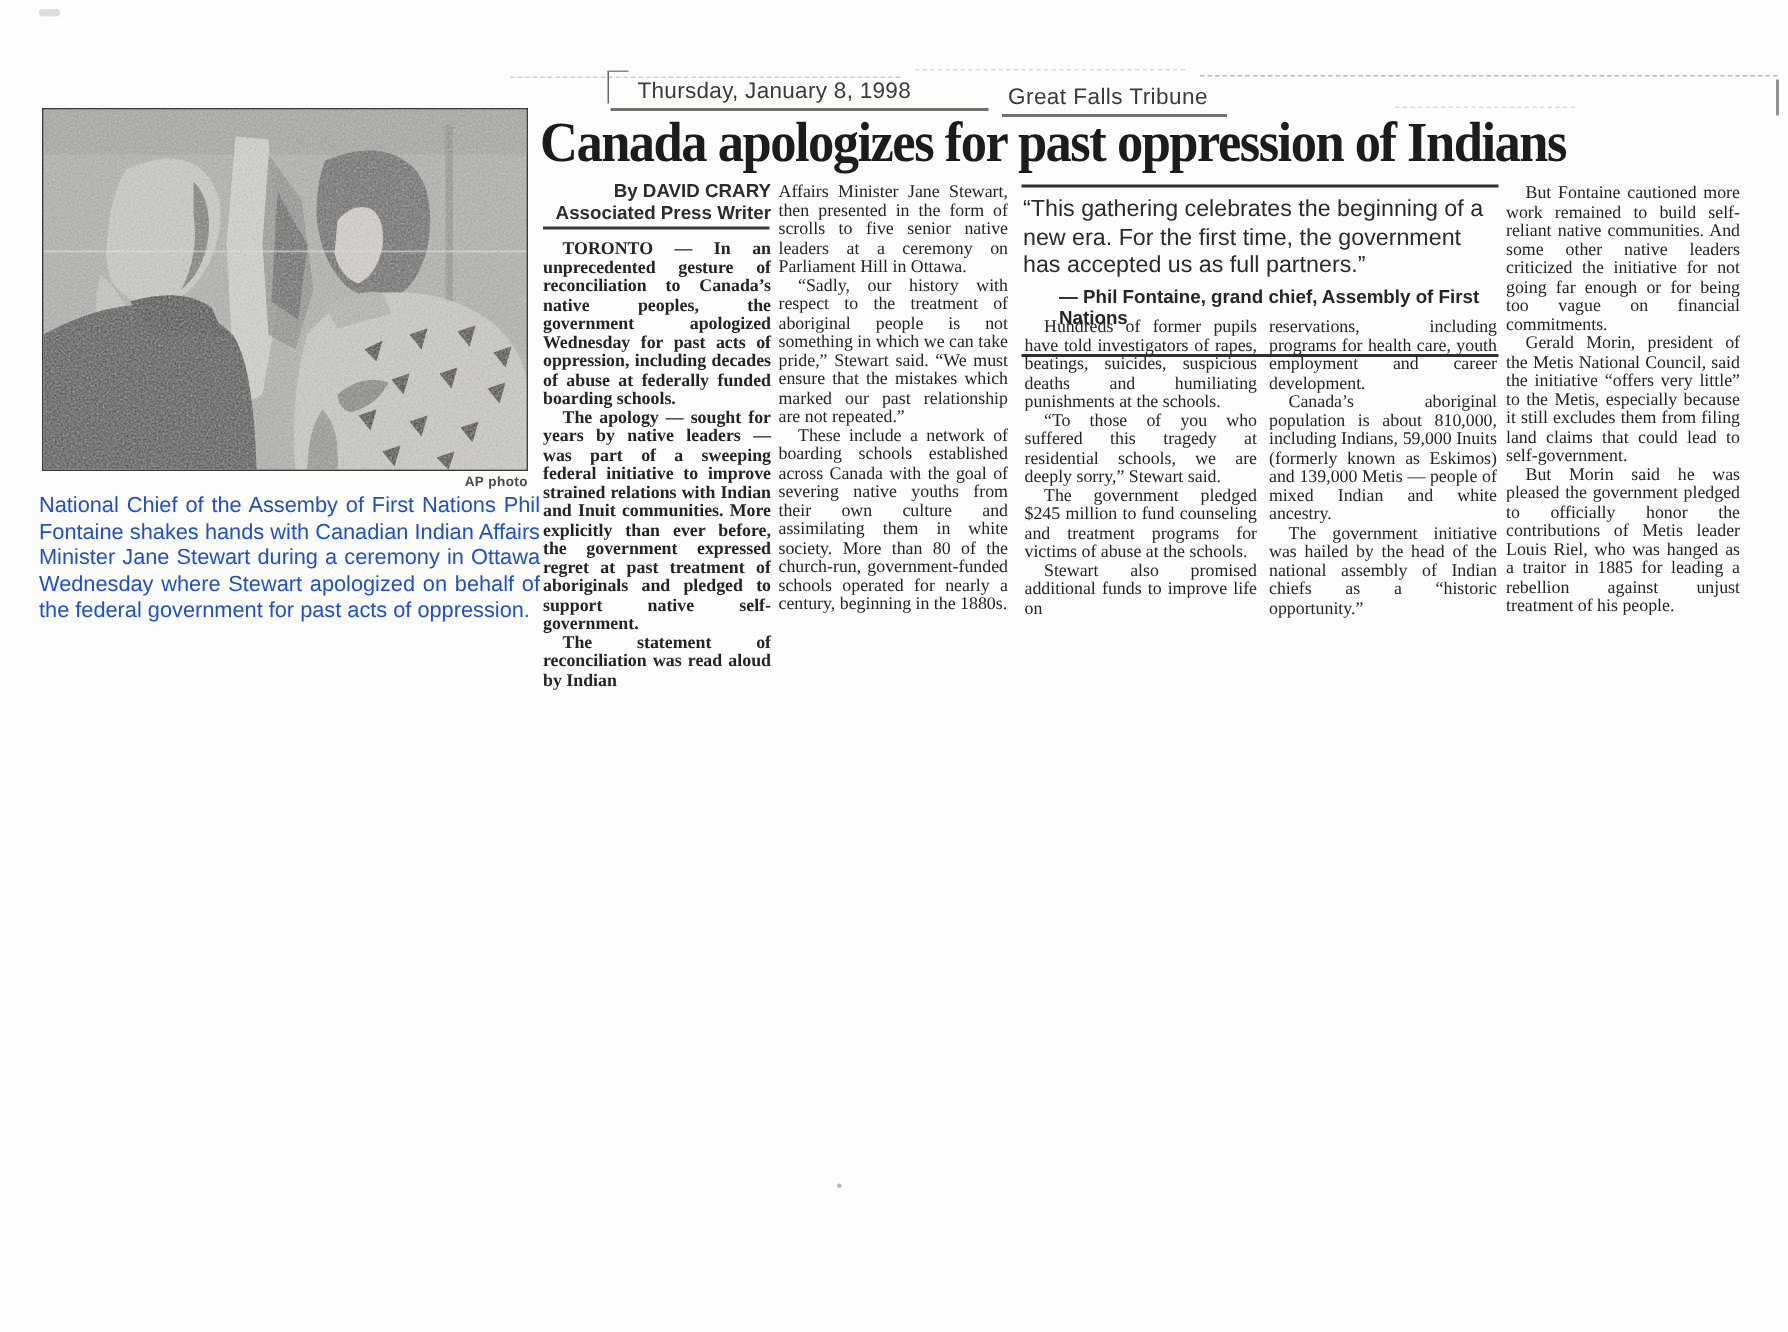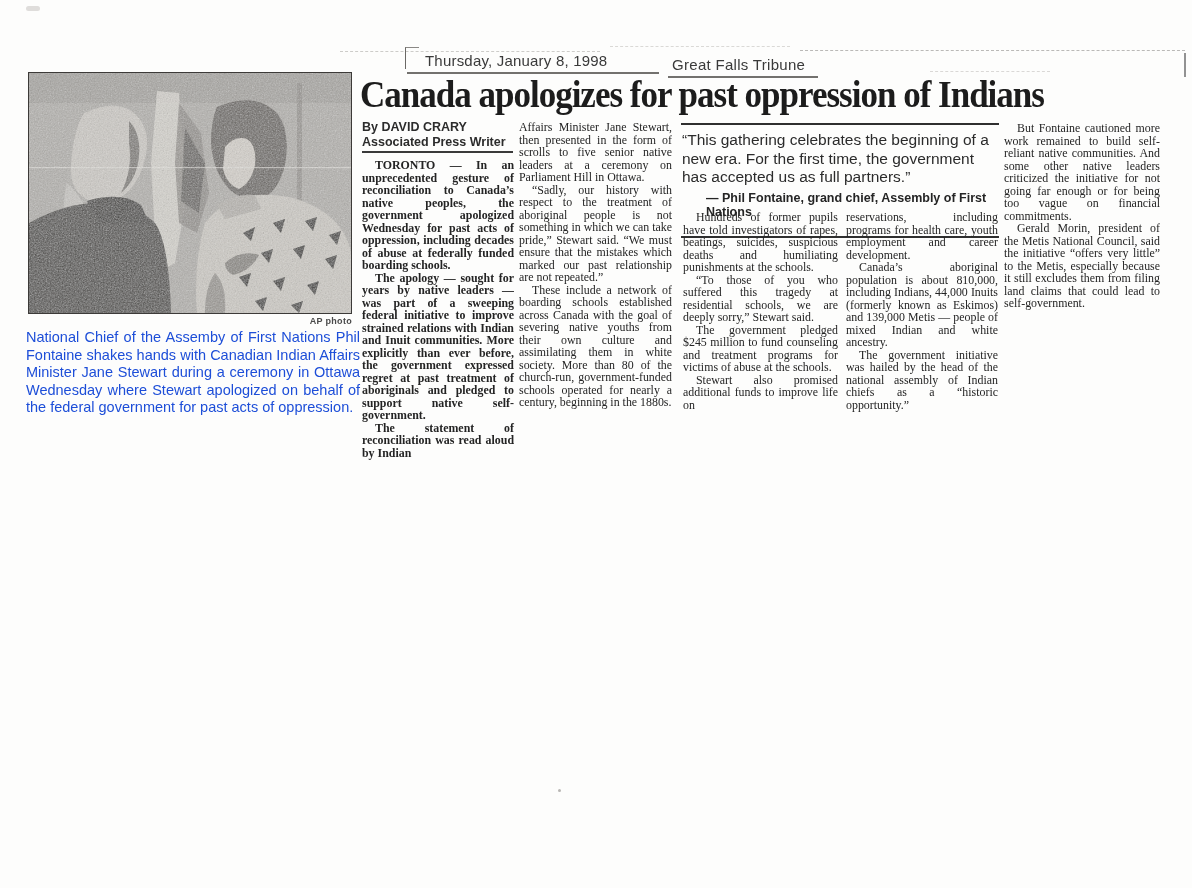--- a/index.html
+++ b/index.html
@@ -39,21 +39,21 @@
     position:absolute;left:360px;top:74px;width:800px;
     font-family:"Liberation Serif", serif;
     font-weight:bold;font-size:35px;letter-spacing:-1px;
     color:#1c1c1c;white-space:nowrap;
     transform:scaleY(1.08);transform-origin:top left;
   }
   
   .byline{
     position:absolute;left:362px;top:120px;width:152px;
     font-family:"Liberation Sans", sans-serif;
-    font-weight:bold;font-size:12.5px;line-height:14.5px;color:#2c2c2c;
+    font-weight:bold;font-size:12.5px;line-height:14.5px;color:#2c2c2c;text-align:right;
   }
   .byline-rule{position:absolute;left:362px;top:151px;width:151px;height:2px;background:#3a3a3a;}
   
   .photo-frame{
     position:absolute;left:28px;top:72px;width:324px;height:242px;
     border:1.5px solid #3c3a38;background:#b9b7b3;box-sizing:border-box;
   }
   .photo-frame svg{display:block;width:100%;height:100%;}
   .photo-credit{
     position:absolute;left:28px;top:316px;width:324px;
@@ -203,22 +203,23 @@
 
   <div class="col col3">
     <p class="indent">Hundreds of former pupils have told investigators of rapes, beatings, suicides, suspicious deaths and humiliating punishments at the schools.</p>
     <p class="indent">“To those of you who suffered this tragedy at residential schools, we are deeply sorry,” Stewart said.</p>
     <p class="indent">The government pledged $245 million to fund counseling and treatment programs for victims of abuse at the schools.</p>
     <p class="indent">Stewart also promised additional funds to improve life on</p>
   </div>
 
   <div class="col col4">
     <p>reservations, including programs for health care, youth employment and career development.</p>
-    <p class="indent">Canada’s aboriginal population is about 810,000, including Indians, 44,000 Inuits (formerly known as Eskimos) and 139,000 Metis — people of mixed Indian and white ancestry.</p>
+    <p class="indent">Canada’s aboriginal population is about 810,000, including Indians, 59,000 Inuits (formerly known as Eskimos) and 139,000 Metis — people of mixed Indian and white ancestry.</p>
     <p class="indent">The government initiative was hailed by the head of the national assembly of Indian chiefs as a “historic opportunity.”</p>
   </div>
 
   <div class="col col5">
     <p class="indent">But Fontaine cautioned more work remained to build self-reliant native communities. And some other native leaders criticized the initiative for not going far enough or for being too vague on financial commitments.</p>
     <p class="indent">Gerald Morin, president of the Metis National Council, said the initiative “offers very little” to the Metis, especially because it still excludes them from filing land claims that could lead to self-government.</p>
+    <p class="indent">But Morin said he was pleased the government pledged to officially honor the contributions of Metis leader Louis Riel, who was hanged as a traitor in 1885 for leading a rebellion against unjust treatment of his people.</p>
   </div>
 
 </div>
 
 </body></html>

